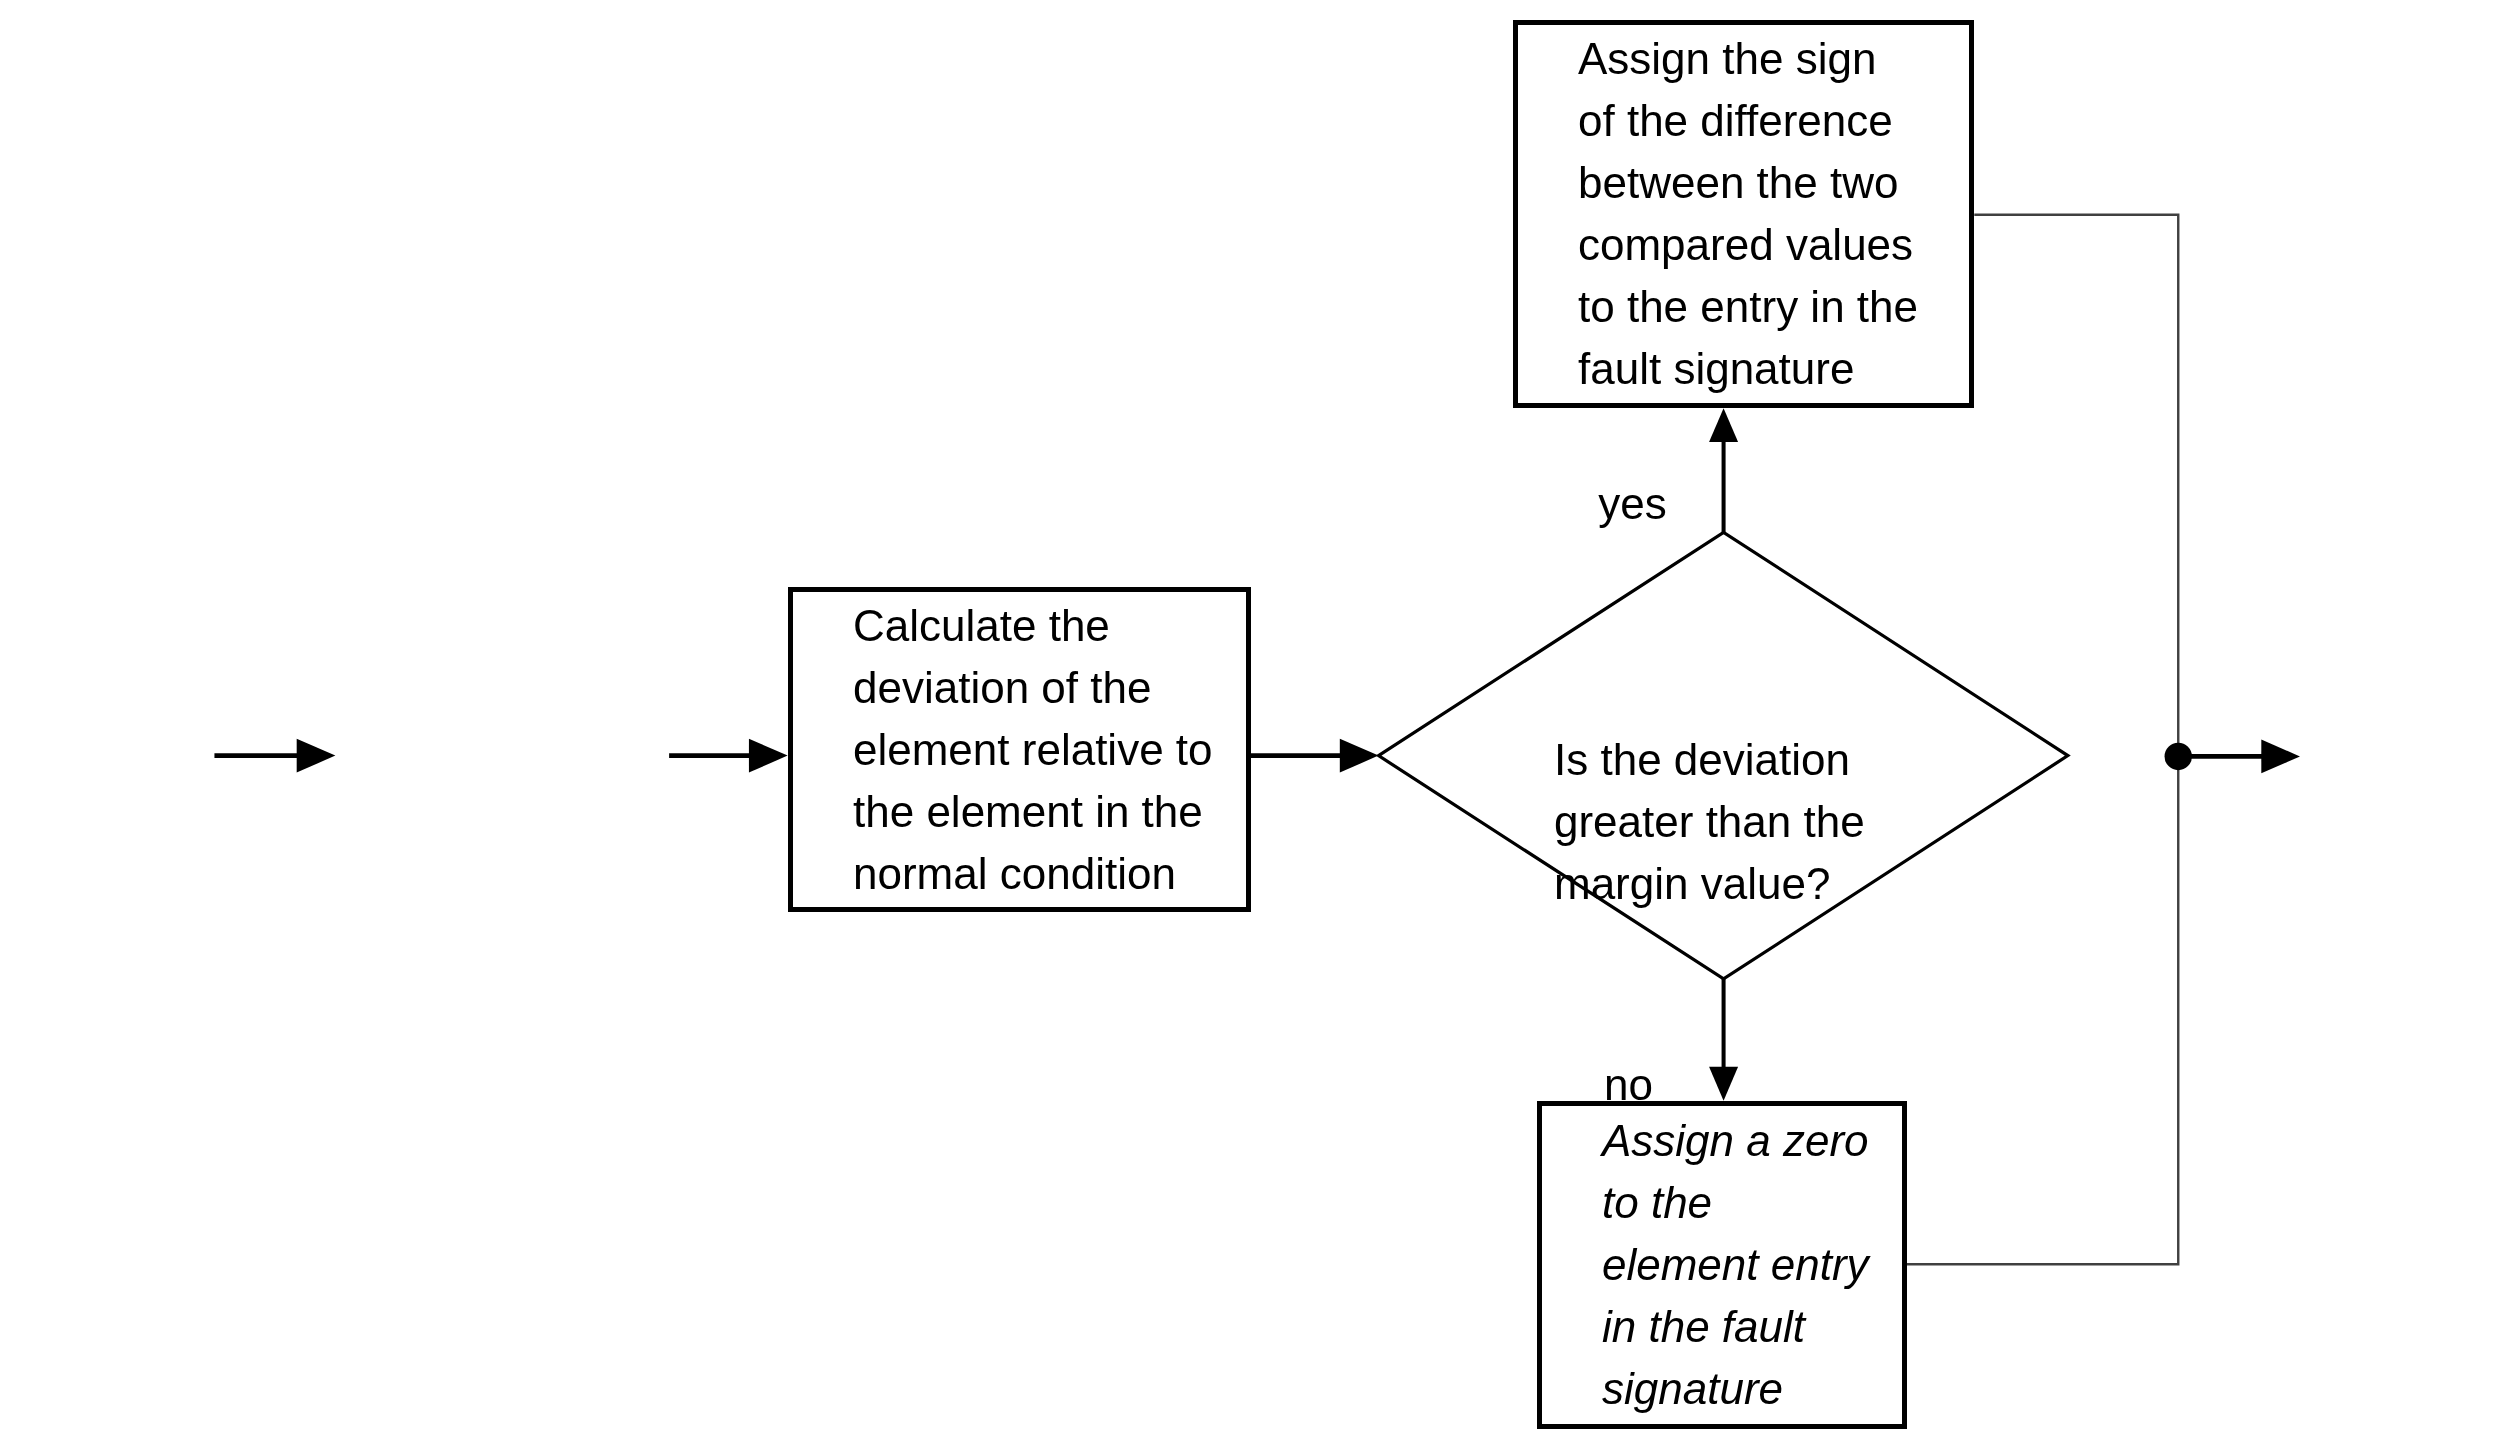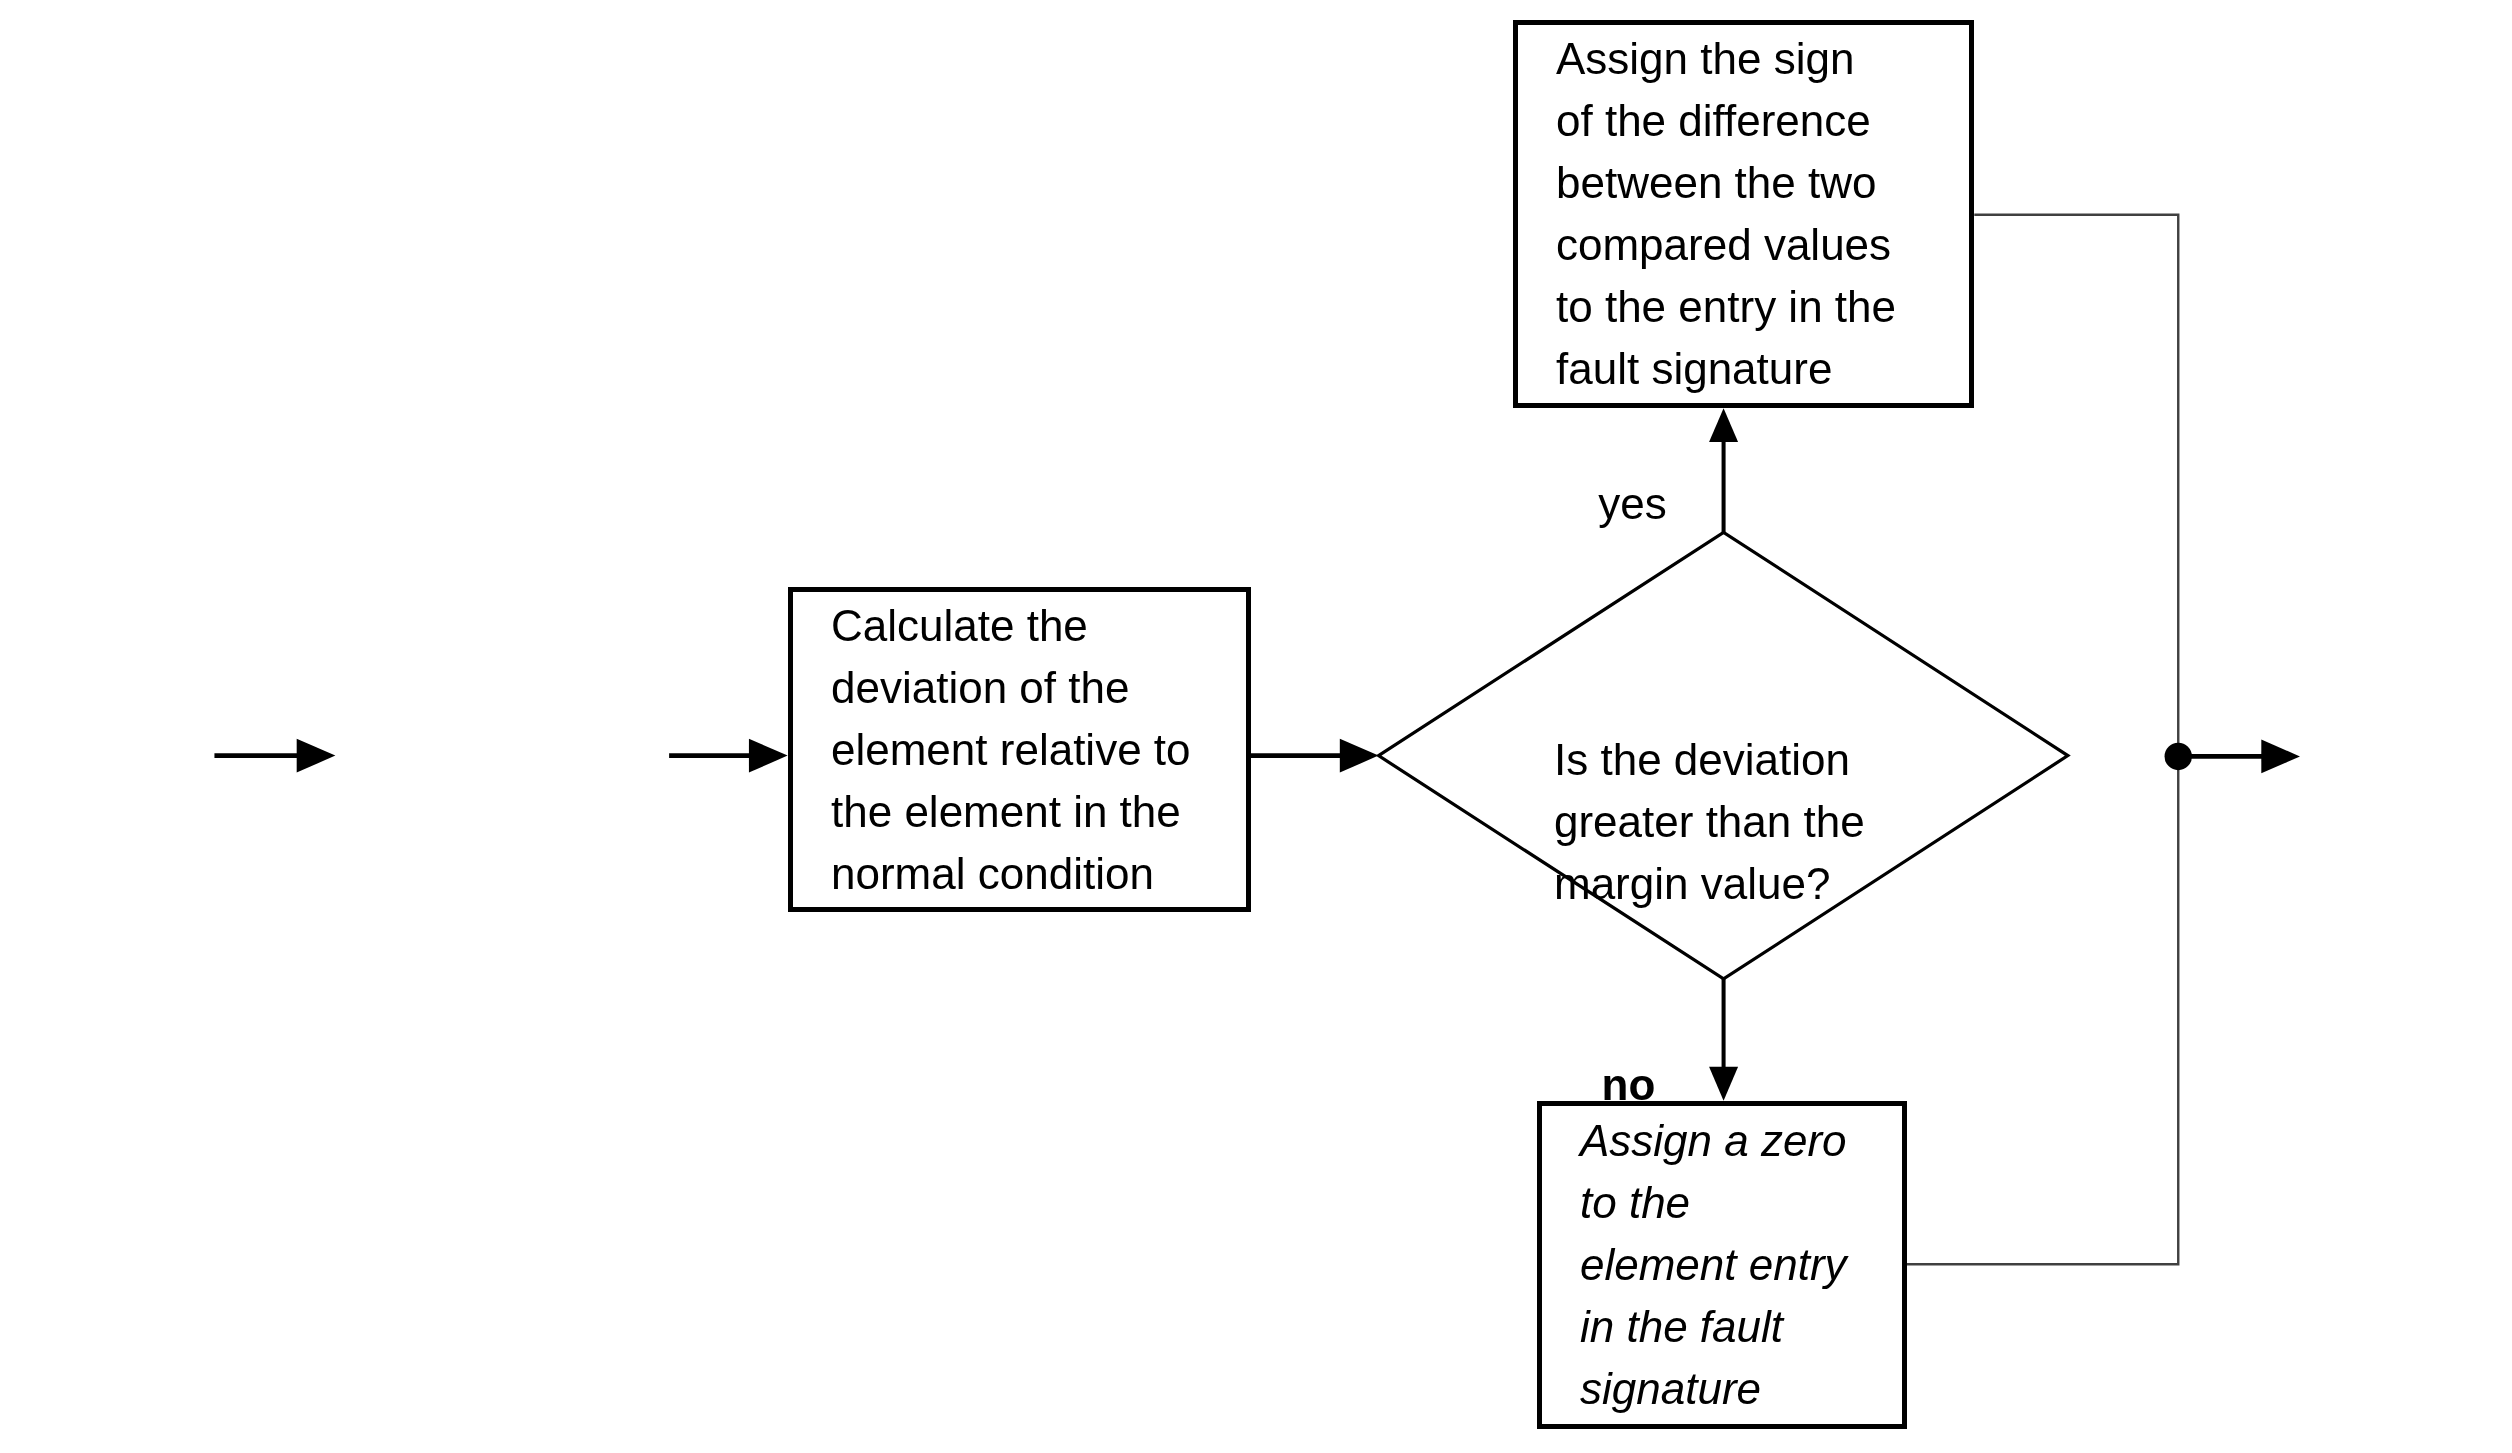--- a/index.html
+++ b/index.html
@@ -38,21 +38,21 @@
     border-radius: 47px;
     justify-content: center;
     text-align: center;
   }
   .process {
     border: 5.6px solid #000000;
     justify-content: flex-start;
     text-align: left;
   }
   .process .label {
-    padding-left: 38px;
+    padding-left: 60px;
     padding-right: 8px;
   }
   .diamond-text {
     position: absolute;
     box-sizing: border-box;
     font-size: 44px;
     line-height: 62px;
     white-space: pre-line;
     text-align: left;
   }
@@ -124,21 +124,21 @@
   <div class="diamond-text" style="left:1554px; top:667px; width:363px;">
     <span class="label">Is the deviation
 greater than the
 margin value?</span>
   </div>
 
   <div class="edge-label" style="left:1576px; top:453px; width:113px;">
     <span class="label">yes</span>
   </div>
 
-  <div class="edge-label" style="left:1572px; top:1034px; width:113px;font-weight:bold;">
+  <div class="edge-label" style="left:1572px; top:1034px; width:113px;">
     <span class="label">no</span>
   </div>
 
   <div class="node process" style="left:1513px; top:20px; width:461px; height:388px;">
     <span class="label">Assign the sign
 of the difference
 between the two
 compared values
 to the entry in the
 fault signature</span>

